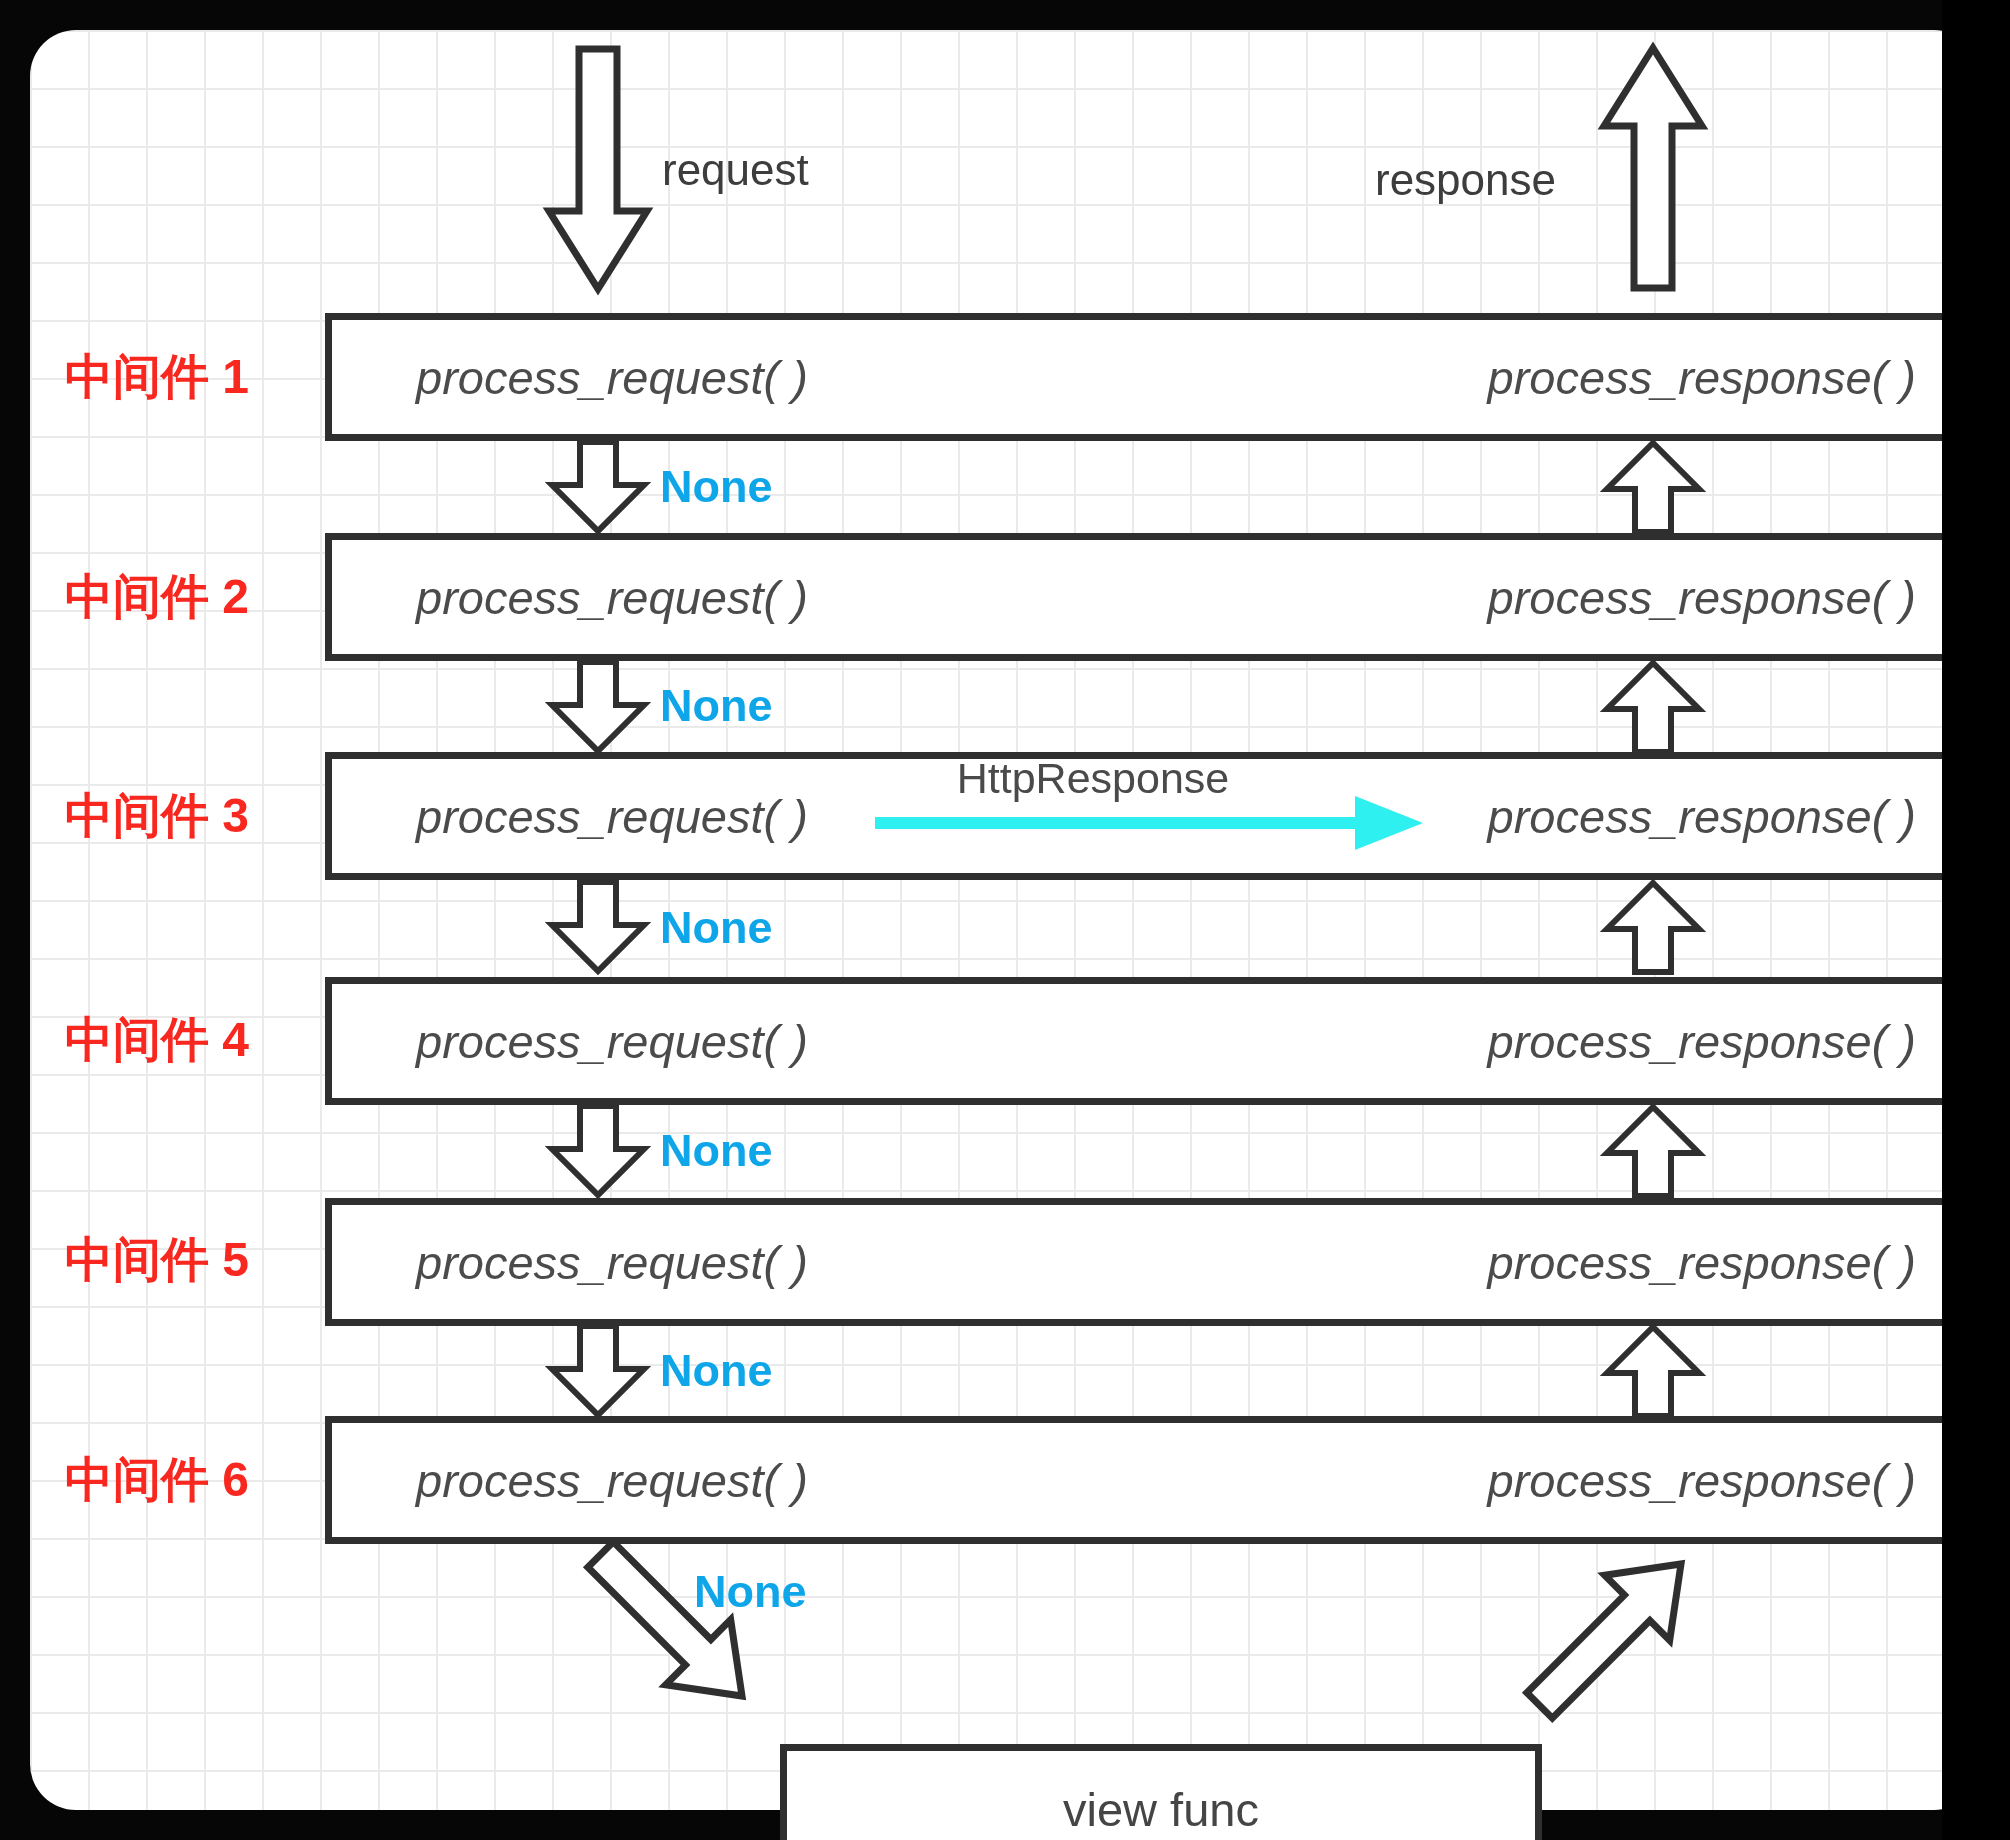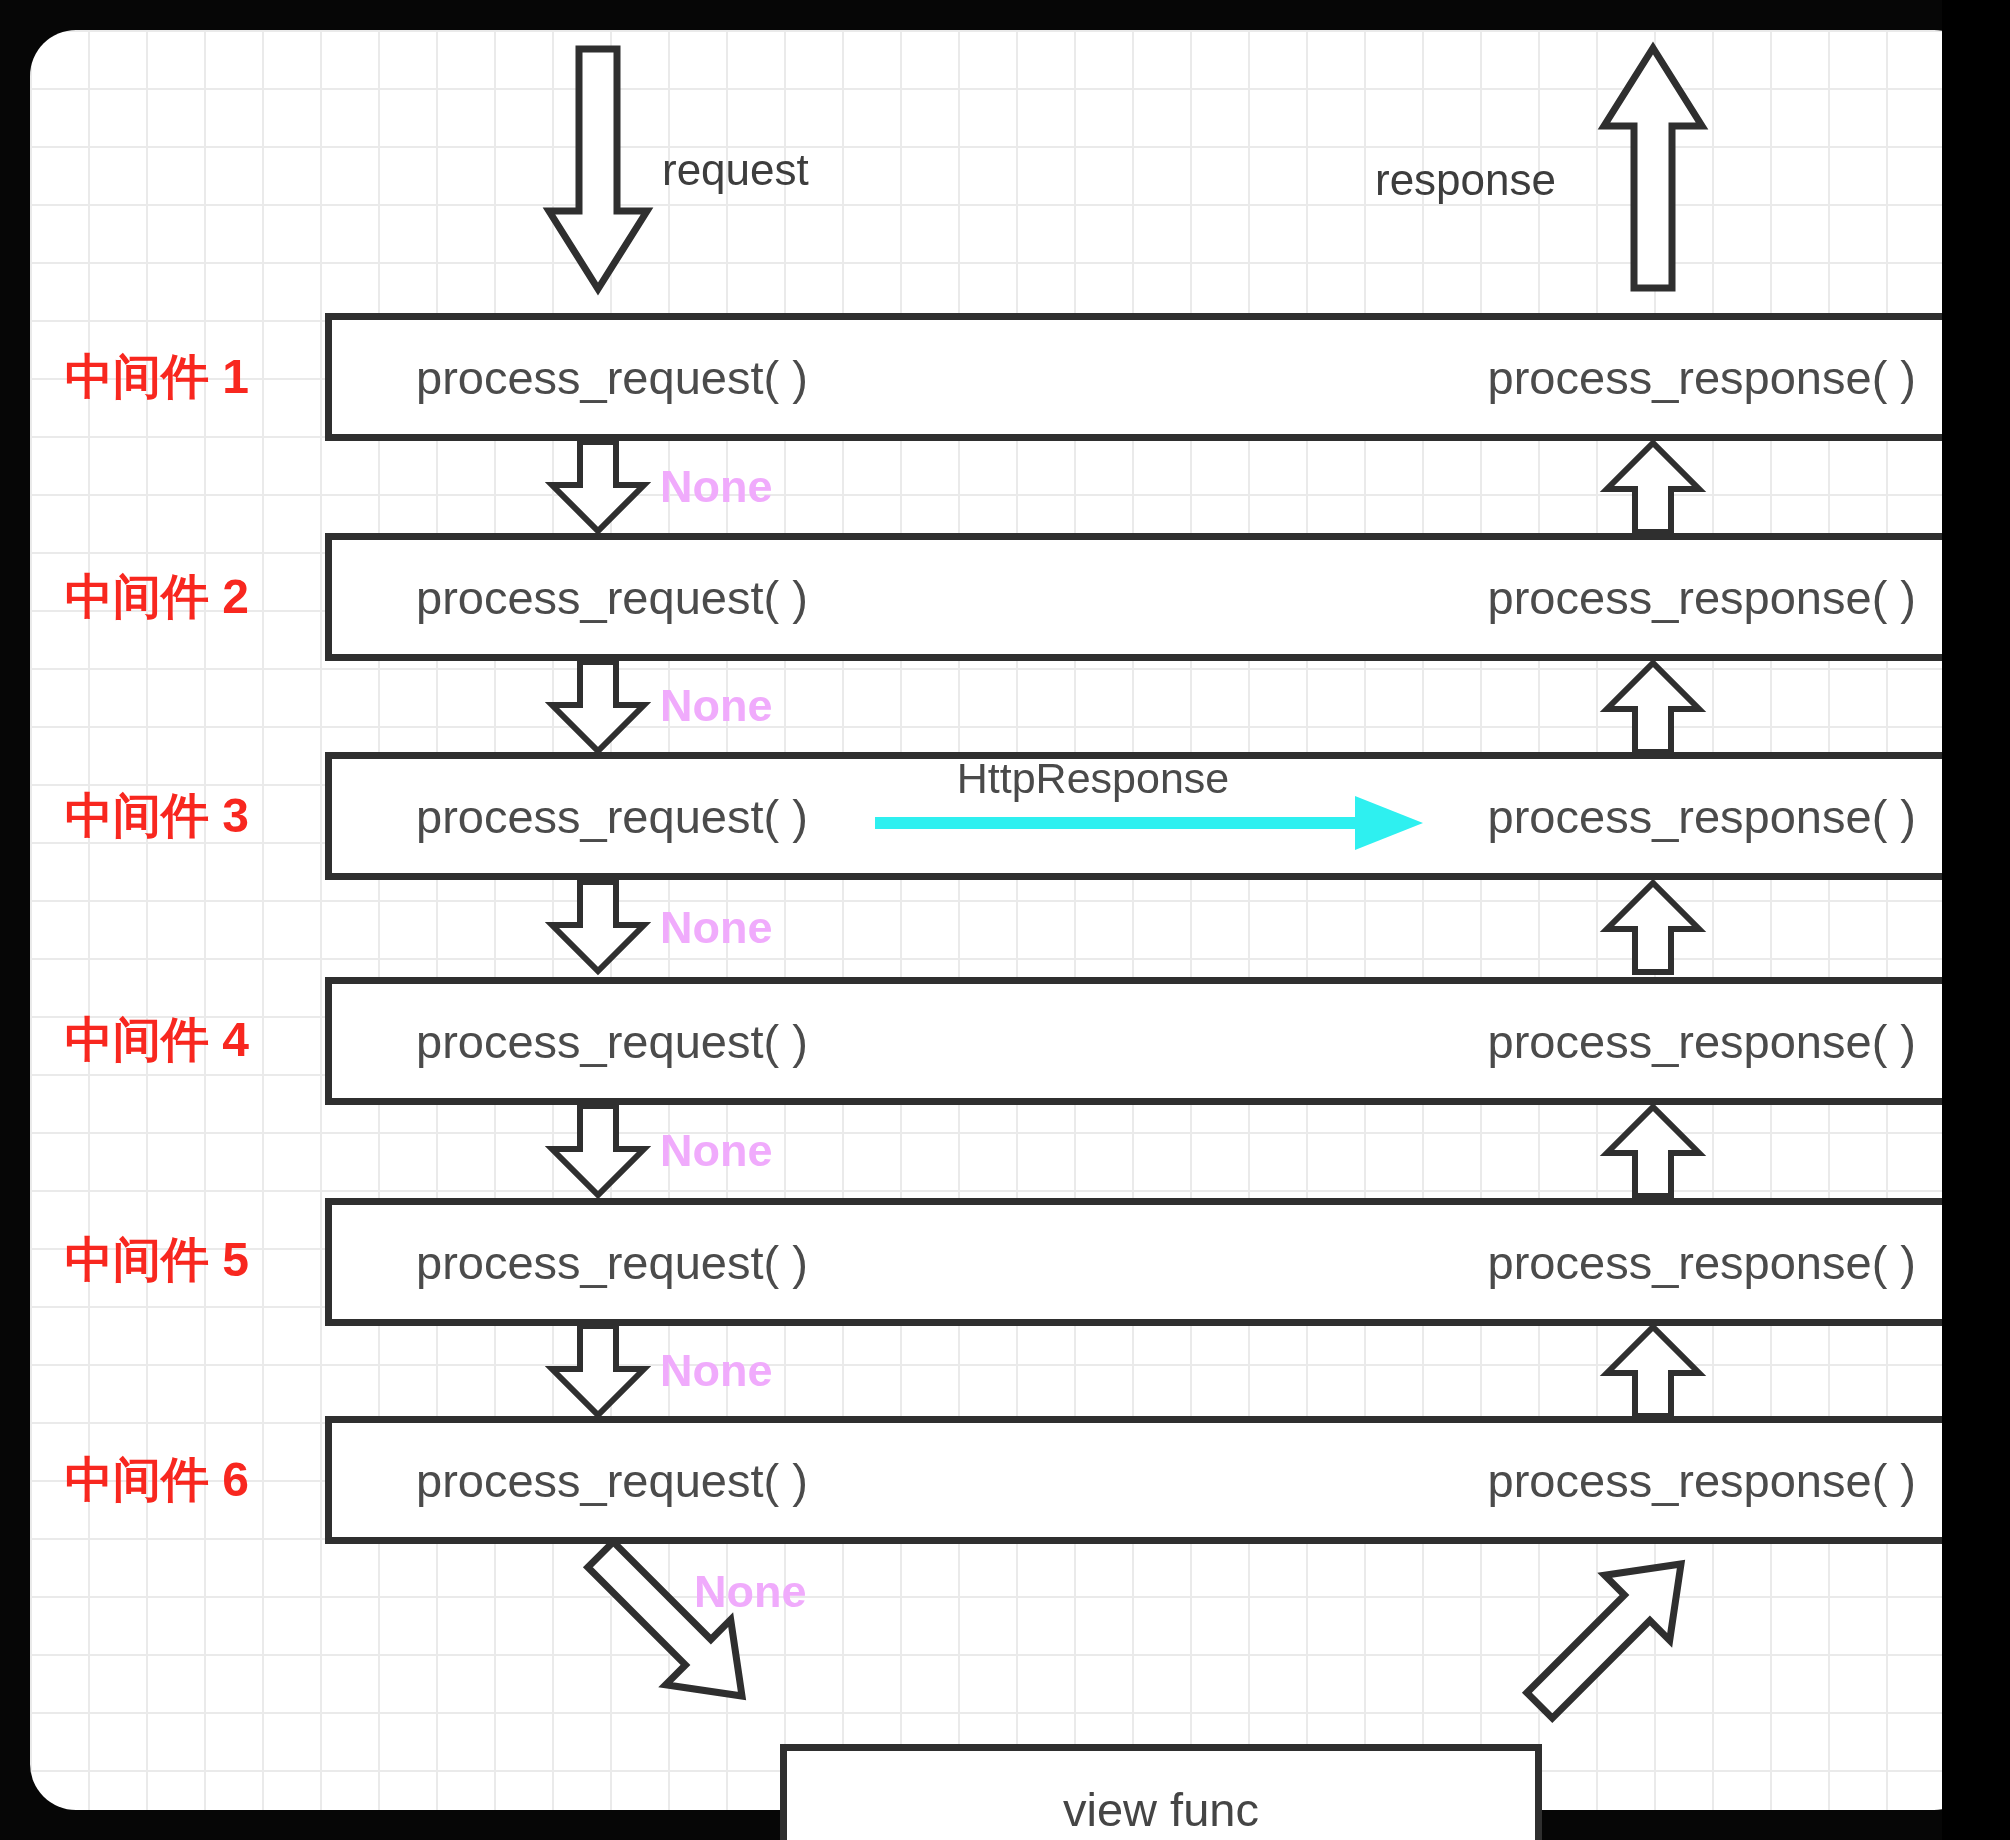--- a/index.html
+++ b/index.html
@@ -17,31 +17,31 @@
     background-size:58px 58px;
     border-radius:46px;
   }
   .abs{position:absolute;}
   .mw-box{
     position:absolute;left:325px;width:1640px;height:128px;
     background:#ffffff;border:7px solid #2f2f2f;box-sizing:border-box;
     display:flex;align-items:center;justify-content:space-between;
   }
   .mw-box .fn{
-    font-size:47px;color:#4b4b4b;letter-spacing:0px;white-space:pre;
+    font-size:47px;color:#4b4b4b;letter-spacing:0px;white-space:pre;font-style:italic;
   }
   .fn-left{margin-left:84px;}
   .fn-right{margin-right:42px;margin-left:33px;}
   .mw-label{
     position:absolute;left:48px;width:218px;height:70px;line-height:70px;
     text-align:center;font-size:48px;font-weight:bold;color:#f8271f;white-space:pre;
   }
   .none-label{
     position:absolute;height:56px;line-height:56px;
-    font-size:45px;font-weight:bold;color:#f0abfc;
+    font-size:45px;font-weight:bold;color:#0ea5e9;
   }
   .flow-label{
     position:absolute;height:52px;line-height:52px;
     font-size:44px;color:#3d3d3d;
   }
   .http-label{
     position:absolute;left:918px;top:752px;width:350px;height:52px;line-height:52px;
     text-align:center;font-size:43px;color:#4a4a4a;
   }
   #view-box{

